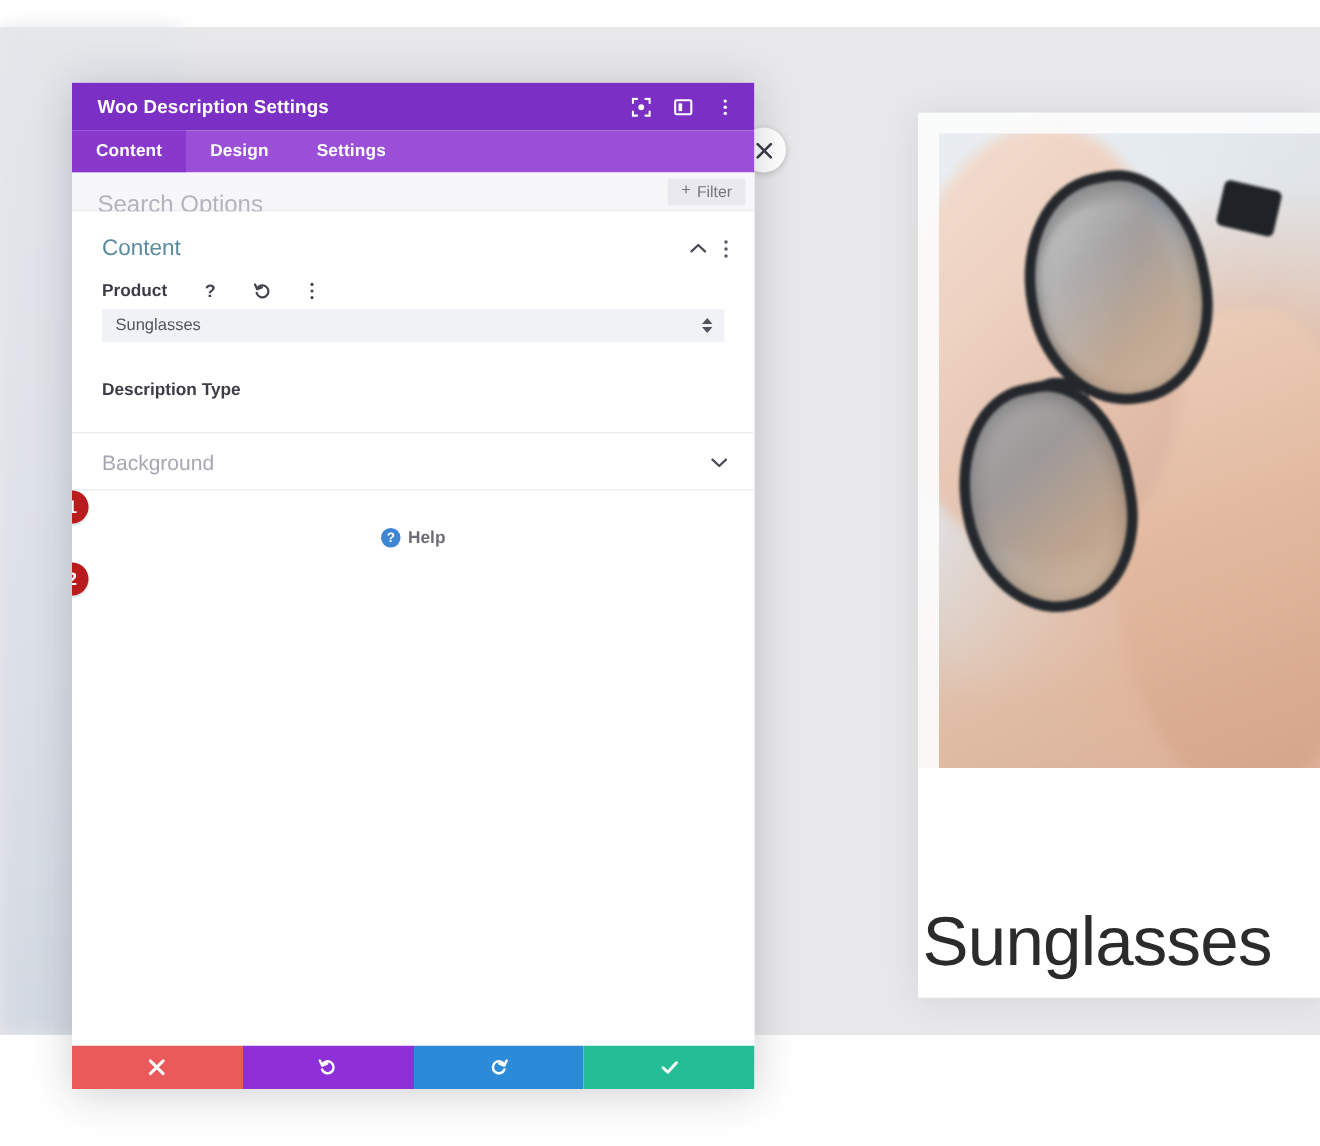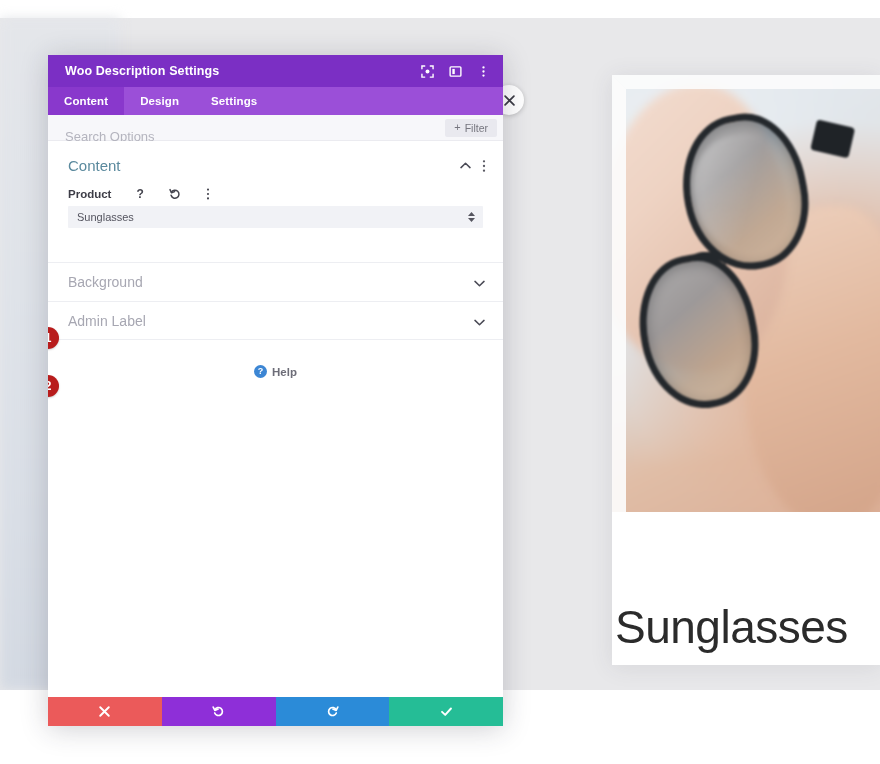--- a/index.html
+++ b/index.html
@@ -233,21 +233,21 @@
     display: flex;
     align-items: center;
     padding: 0 6px 0 17px;
     flex-shrink: 0;
   }
   .search-input {
     flex: 1;
     border: none;
     background: transparent;
     font-family: "Liberation Sans", sans-serif;
-    font-size: 13px;
+    font-size: 16px;
     color: #5a5a6a;
     outline: none;
     margin-top: 18px;
   }
   .search-input::placeholder { color: #b4b4be; }
   .filter-btn {
     background: #e9e9ef;
     border: none;
     border-radius: 2px;
     height: 18px;
@@ -530,45 +530,40 @@
           <svg width="7" height="4" viewBox="0 0 7 4">
               <path d="M3.5 4 L0 0 L7 0 Z" fill="#55555f"></path>
             </svg>
         </span>
       </div>
     </div>
 
     <div class="field-spacer"></div>
 
     <div class="field-block">
+      <div class="field-label-row">
+        <span class="field-label">Description Type</span>
+      </div>
     </div>
 
     <div class="marker marker-1">1</div>
     <div class="marker marker-2">2</div>
 
     <div class="collapsed-list">
 
 
       <div class="collapsed-row">
         <span class="collapsed-label">Background</span>
         <span>
           <svg width="11" height="7" viewBox="0 0 11 7">
             <path d="M1 1.4 L5.5 5.7 L10 1.4" stroke="#4a4a55" stroke-width="1.5" fill="none" stroke-linecap="round" stroke-linejoin="round"></path>
           </svg>
         </span>
       </div>
 
-      <div class="collapsed-row">
-        <span class="collapsed-label">Admin Label</span>
-        <span>
-          <svg width="11" height="7" viewBox="0 0 11 7">
-            <path d="M1 1.4 L5.5 5.7 L10 1.4" stroke="#4a4a55" stroke-width="1.5" fill="none" stroke-linecap="round" stroke-linejoin="round"></path>
-          </svg>
-        </span>
-      </div>
     </div>
 
     <div class="help-row">
       <span class="help-circle">?</span>
       <span class="help-text">Help</span>
     </div>
 
   </div>
 
   <div class="panel-footer">

